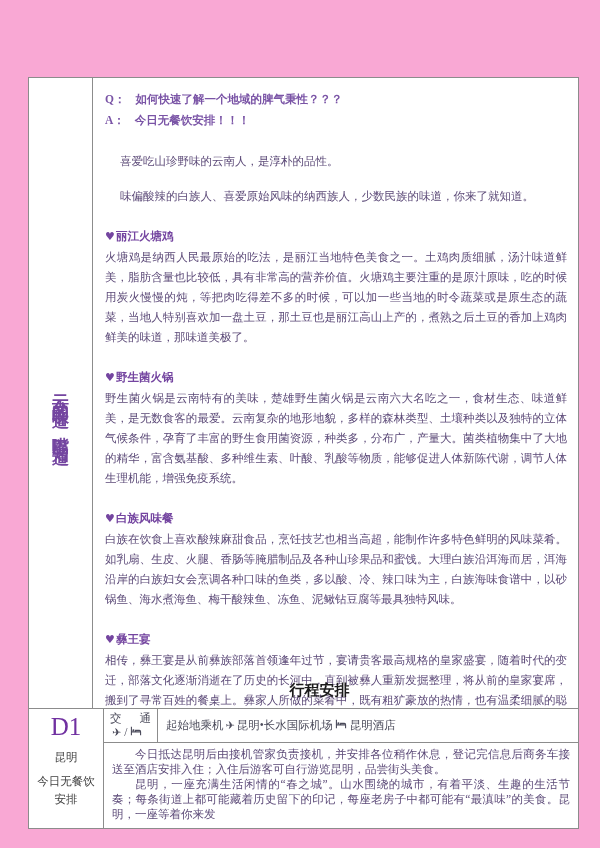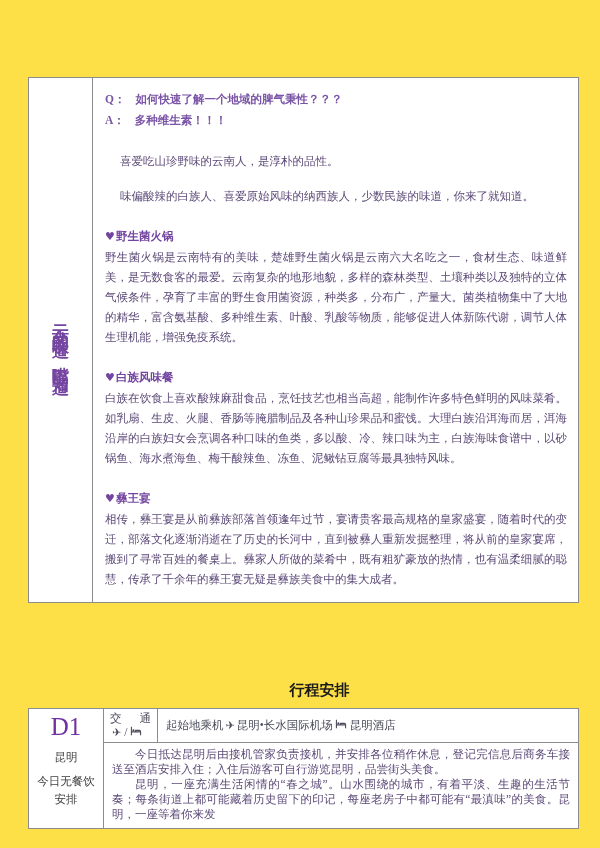--- a/index.html
+++ b/index.html
@@ -1,21 +1,21 @@
 <!DOCTYPE html>
 <html><head>
 <meta charset="utf-8">
 <style>
   * { box-sizing: border-box; }
   html,body { margin:0; padding:0; background:#ffffff; }
   body {
     width:600px; height:848px; overflow:hidden;
     font-family:"Liberation Serif","DejaVu Serif",serif;
   }
-  .page { position:relative; width:600px; height:848px; background:#fde047; }
+  .page { position:relative; width:600px; height:848px; background:#f9a8d4; }
 
   
   .food-table {
     position:absolute; left:28px; top:77px; width:551px;
     display:flex; border:1px solid #8c8c8c; background:#fff;
   }
   .side-cell {
     width:64px; flex:0 0 64px; border-right:1px solid #8c8c8c;
     display:flex; align-items:center; justify-content:center;
   }
@@ -96,29 +96,35 @@
     <div class="side-cell">
       <div class="side-title">云南的味道　嘴巴知道</div>
     </div>
     <div class="content-cell">
 
       <div class="qa-block">
         <div class="qa-line">
           <span class="qa-label">Q：</span><span>如何快速了解一个地域的脾气秉性？？？</span>
         </div>
         <div class="qa-line">
-          <span class="qa-label">A：</span><span>多种维生素！！！</span>
+          <span class="qa-label">A：</span><span>今日无餐饮安排！！！</span>
         </div>
       </div>
 
       <div class="intro-block">
         <p>喜爱吃山珍野味的云南人，是淳朴的品性。</p>
         <p>味偏酸辣的白族人、喜爱原始风味的纳西族人，少数民族的味道，你来了就知道。</p>
       </div>
 
+      <div class="food-section">
+        <div class="section-title">
+          <span class="heart">♥</span><span>丽江火塘鸡</span>
+        </div>
+        <p class="section-body">火塘鸡是纳西人民最原始的吃法，是丽江当地特色美食之一。土鸡肉质细腻，汤汁味道鲜美，脂肪含量也比较低，具有非常高的营养价值。火塘鸡主要注重的是原汁原味，吃的时候用炭火慢慢的炖，等把肉吃得差不多的时候，可以加一些当地的时令蔬菜或是原生态的蔬菜，当地人特别喜欢加一盘土豆，那土豆也是丽江高山上产的，煮熟之后土豆的香加上鸡肉鲜美的味道，那味道美极了。</p>
+      </div>
 
       <div class="food-section">
         <div class="section-title">
           <span class="heart">♥</span><span>野生菌火锅</span>
         </div>
         <p class="section-body">野生菌火锅是云南特有的美味，楚雄野生菌火锅是云南六大名吃之一，食材生态、味道鲜美，是无数食客的最爱。云南复杂的地形地貌，多样的森林类型、土壤种类以及独特的立体气候条件，孕育了丰富的野生食用菌资源，种类多，分布广，产量大。菌类植物集中了大地的精华，富含氨基酸、多种维生素、叶酸、乳酸等物质，能够促进人体新陈代谢，调节人体生理机能，增强免疫系统。</p>
       </div>
 
       <div class="food-section">
         <div class="section-title">

